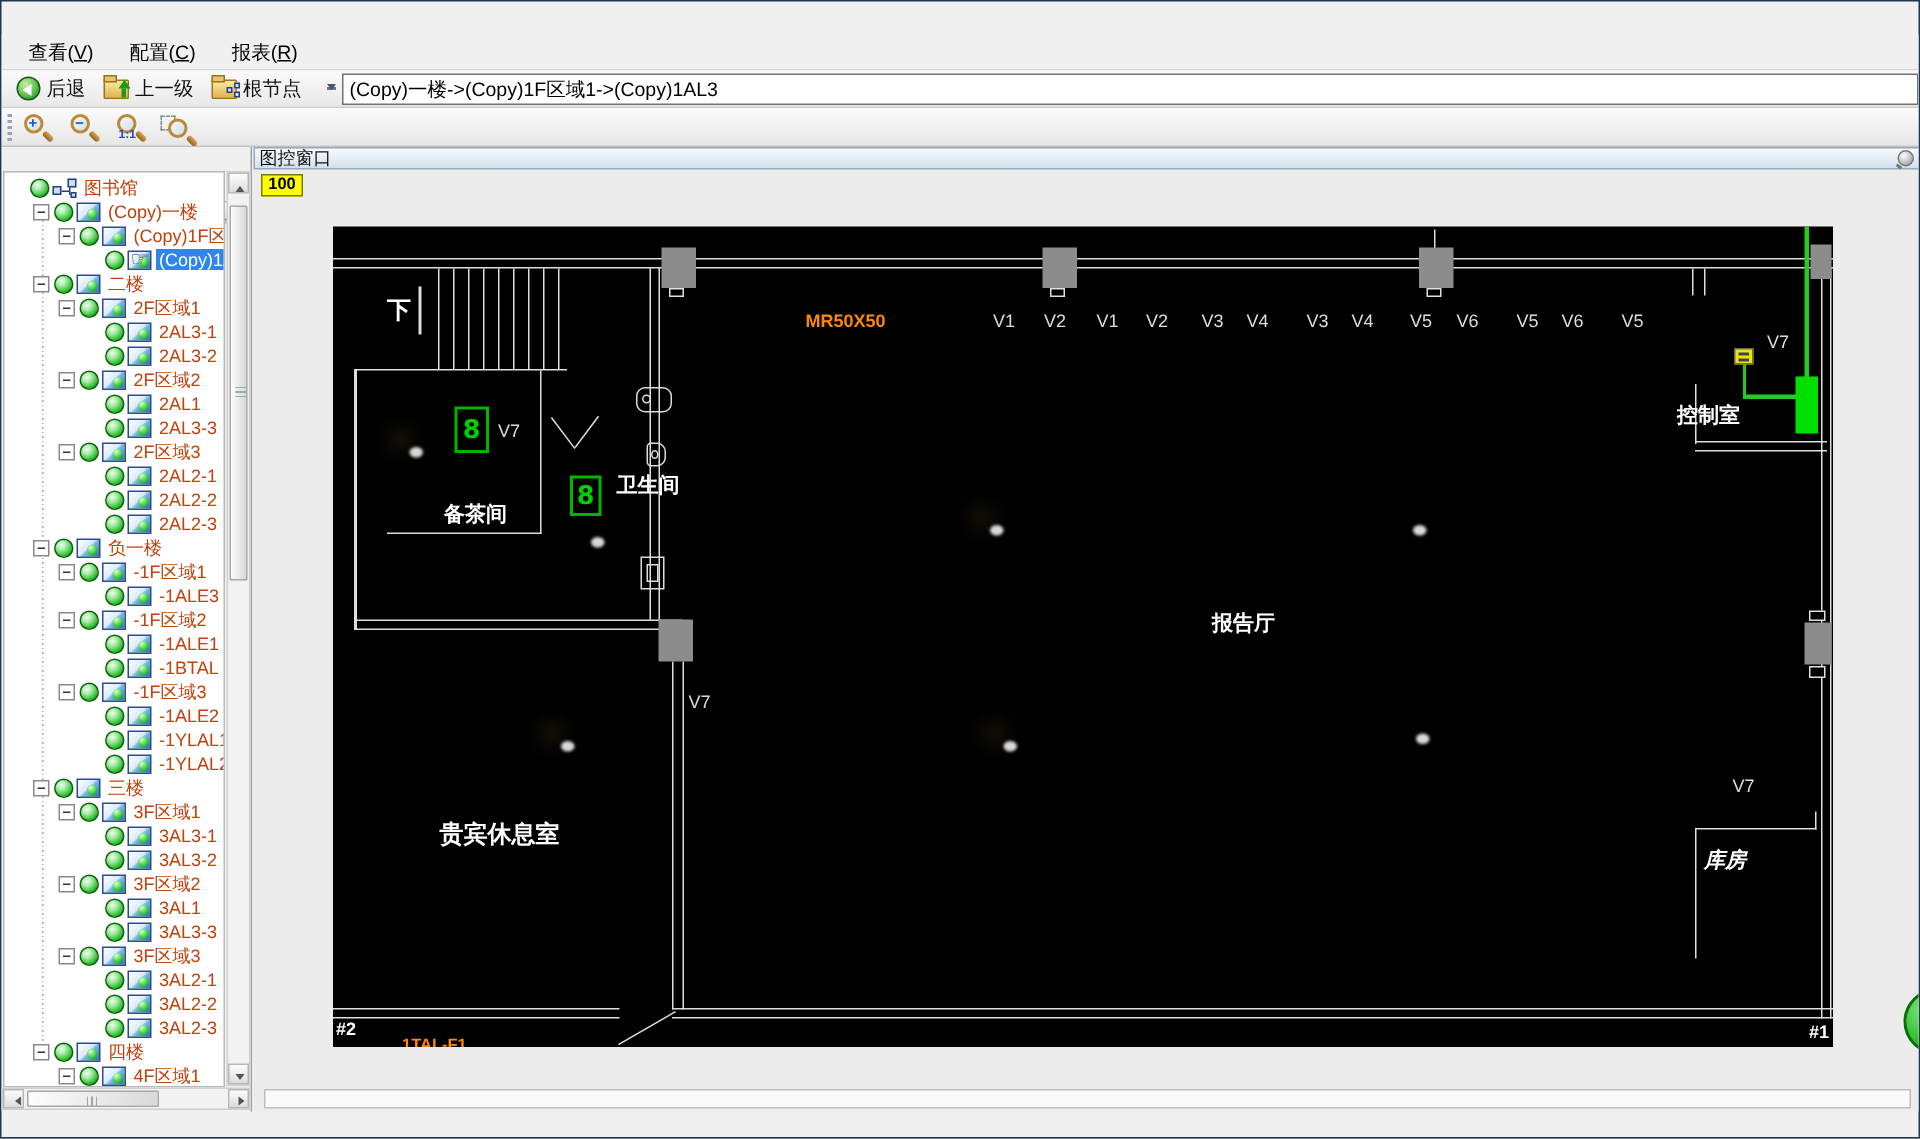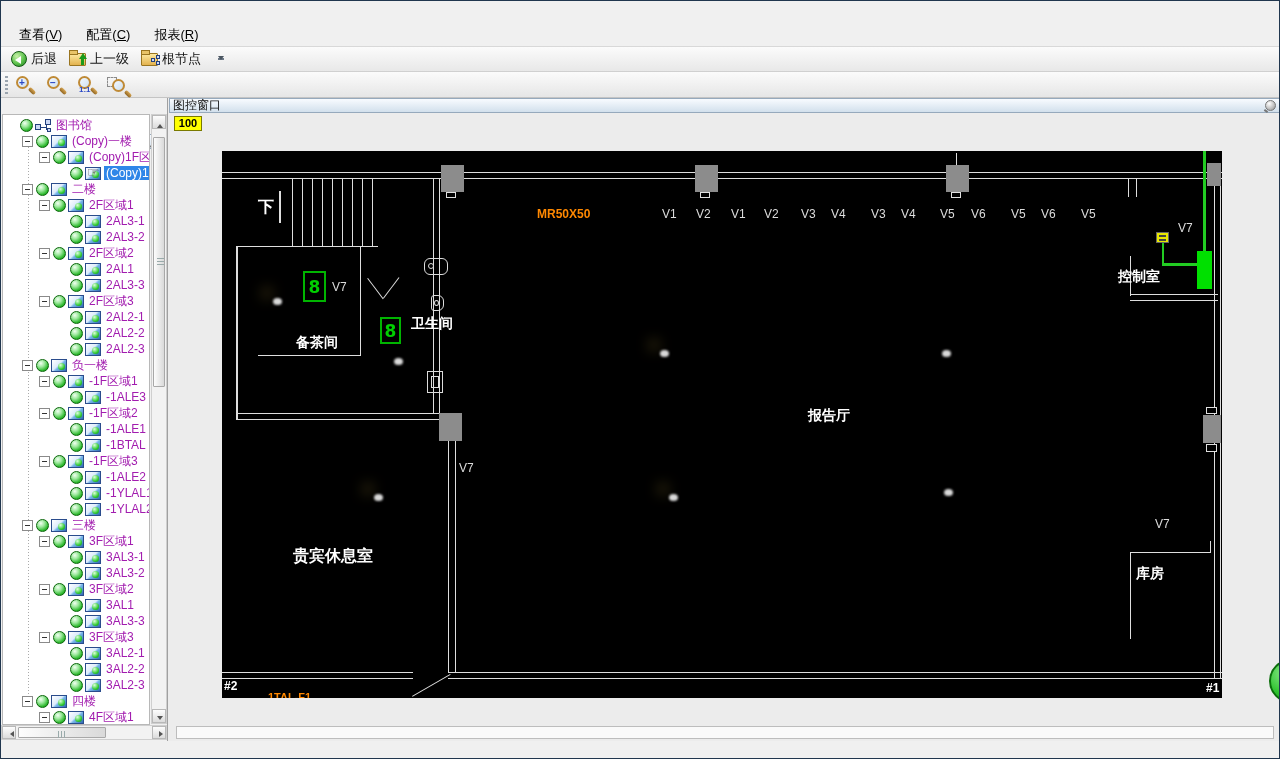--- a/index.html
+++ b/index.html
@@ -83,21 +83,21 @@
   .nico { width:16px; height:13px; flex:none; margin-right:3px; position:relative; }
   .nico.scene { border:1px solid #2a4c8c; background:linear-gradient(135deg,#ffffff 0%,#dcebfc 45%,#79b7e9 55%,#2e6ab1 100%); }
   .nico.scene .dot { position:absolute; right:1px; bottom:1px; width:7px; height:7px; border-radius:50%;
     background:radial-gradient(circle at 35% 30%,#dcffdc,#35cc35 60%,#0f860f); }
   .nico.net { background:linear-gradient(#23407e,#23407e) 6px 8px/5px 1px no-repeat,linear-gradient(#23407e,#23407e) 11px 3px/1px 8px no-repeat; }
   .nico.net::before { content:''; position:absolute; left:0; top:5px; width:4px; height:4px; background:#cdd9f5; border:1px solid #23407e; }
   .nico.net::after { content:''; position:absolute; right:0; top:0; width:4px; height:4px; background:#cdd9f5; border:1px solid #23407e; }
   .nico.net .dot { position:absolute; right:0; bottom:0; width:4px; height:4px; background:#cdd9f5; border:1px solid #23407e; }
   .hand { display:none; position:absolute; left:1px; top:-4px; font-size:14px; color:#222; font-style:normal; text-shadow:0 0 1px #fff; z-index:3; }
   .hd .hand { display:block; }
-  .tlabel { font-size:12px; color:#a21caf; padding:0 2px; }
+  .tlabel { font-size:12px; color:#c2410c; padding:0 2px; }
   .sel .tlabel { background:#2f86e8; color:#fff; }
 
   
   .vscroll { position:absolute; left:150px; top:16px; width:16px; height:610px; background:#f2f2f2; border:1px solid #cfcfcf; }
   .hscroll { position:absolute; left:0; top:627px; width:166px; height:15px; background:#f2f2f2; border:1px solid #cfcfcf; }
   .sarrow { position:absolute; width:14px; height:14px; background:linear-gradient(#fdfdfd,#dcdcdc); border:1px solid #b8b8b8; }
   .tri { position:absolute; width:0; height:0; border:3px solid transparent; }
   .thumb { position:absolute; background:linear-gradient(90deg,#fdfdfd,#d9d9d9); border:1px solid #a8a8a8; border-radius:1px; }
   .thumb .gripm { position:absolute; left:3px; top:50%; width:7px; height:7px; margin-top:-4px;
     background-image:repeating-linear-gradient(180deg,#9aa 0 1px,transparent 1px 3px); }
@@ -174,20 +174,21 @@
             <b></b>
             <b></b>
           </span>
         </span>
       <span>根节点</span>
     </span>
     <span class="tb-handle">
       <span class="bar"></span>
       <span class="tri"></span>
     </span>
+    <div class="breadcrumb">(Copy)一楼-&gt;(Copy)1F区域1-&gt;(Copy)1AL3</div>
   </div>
 
   <div class="toolbar2">
     <span class="grip"></span>
     <span class="mag">
         <span class="lens"></span>
         <span class="handle"></span>
         <span class="sym">+</span>
       </span>
     <span class="mag">
@@ -773,21 +774,21 @@
           <span class="vlabel" style="left: 933px; top: 366px;">V7</span>
         </div>
       <div>
 
       <span class="mlabel" style="left: 36px; top: 46px; font-size: 16px;">下</span>
           <span class="mlabel" style="left: 74px; top: 183px; font-size: 14px;">备茶间</span>
           <span class="mlabel" style="left: 189px; top: 164px; font-size: 14px;">卫生间</span>
           <span class="mlabel" style="left: 71px; top: 395px; font-size: 16px;">贵宾休息室</span>
           <span class="mlabel" style="left: 586px; top: 256px; font-size: 14px;">报告厅</span>
           <span class="mlabel" style="left: 896px; top: 117px; font-size: 14px;">控制室</span>
-          <span class="mlabel" style="left: 914px; top: 414px; font-size: 14px;">库房</span>
+          <span class="mlabel" style="left: 914px; top: 414px; font-size: 14px; font-style: italic;">库房</span>
           <span class="mlabel" style="left: 2px; top: 528px; font-size: 12px;">#2</span>
           <span class="mlabel" style="left: 984px; top: 530px; font-size: 12px;">#1</span>
         </div>
       <span class="mrlabel" style="left:315px;top:56px;">MR50X50</span>
       <span class="plabel" style="left:46px;top:540px;width:62px;height:7px;">1TAL-F1</span>
     </div>
 
     <div class="rp-strip"></div>
     <span class="greenbtn" style="left:1101px;top:561px;"></span>
   </div>

